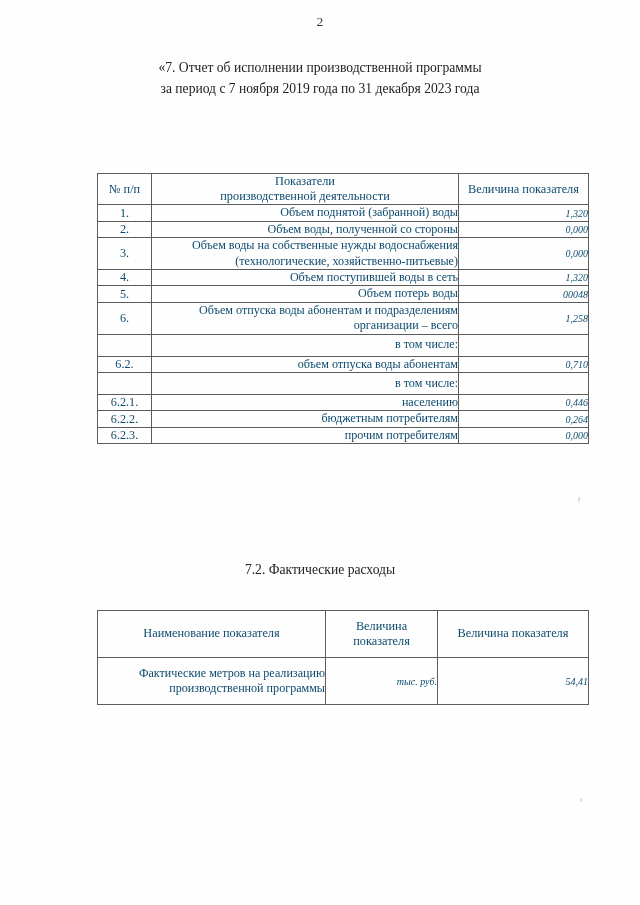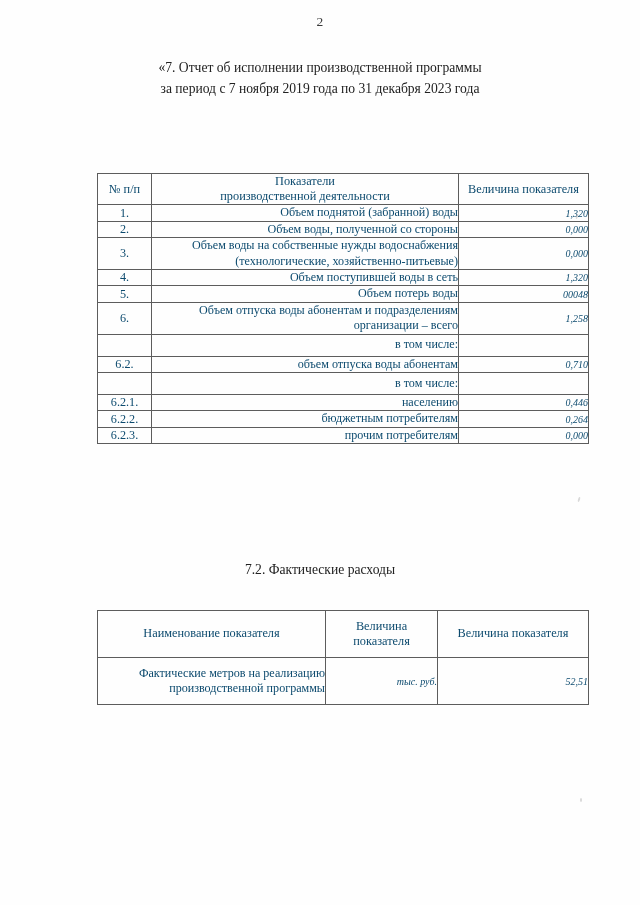--- a/index.html
+++ b/index.html
@@ -238,21 +238,21 @@
           <div>Величина</div>
           <div>показателя</div>
         </th>
         <th class="cell-head">Величина показателя</th>
       </tr>
     </thead>
     <tbody>
       <tr>
         <td class="cell-name" style="height:46px">Фактические метров на реализацию производственной программы</td>
         <td class="cell-val">тыс. руб.</td>
-        <td class="cell-val">52,51</td>
+        <td class="cell-val">54,41</td>
       </tr>
     </tbody>
   </table>
 
   <div class="speck" id="speck-a"></div>
   <div class="speck" id="speck-b"></div>
   <div class="speck" id="speck-c"></div>
 
 </div>
 

